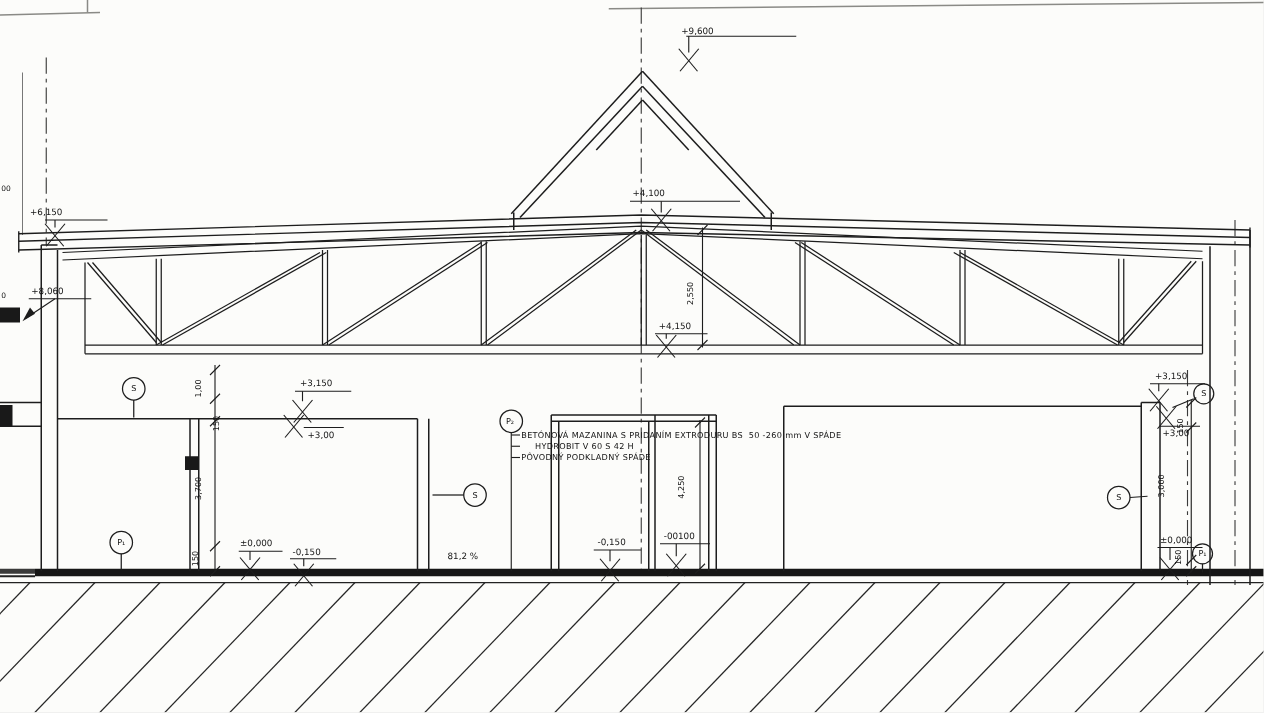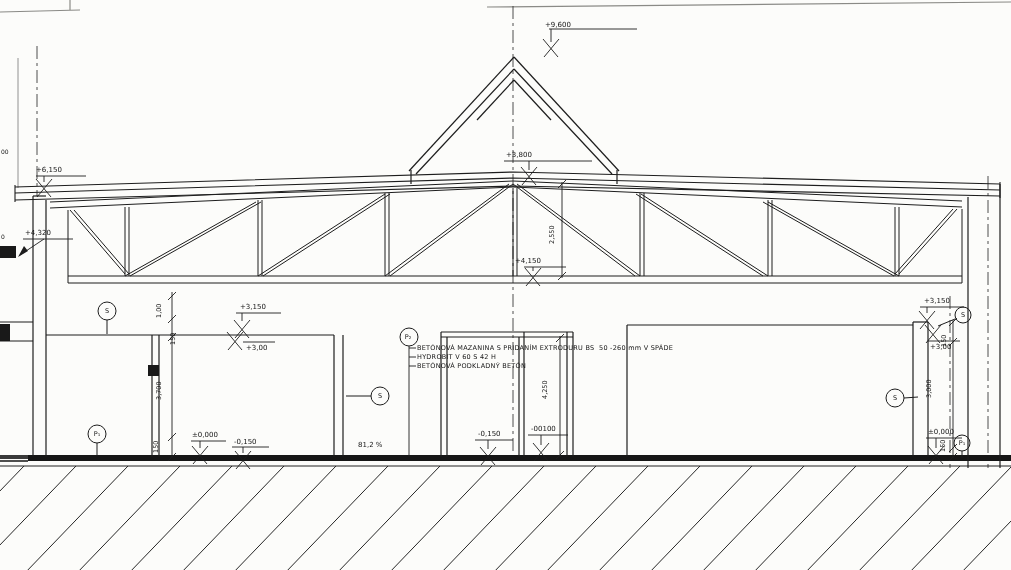--- a/index.html
+++ b/index.html
@@ -264,24 +264,24 @@
         <line x1="955" y1="319" x2="938" y2="326"></line>
     <circle cx="97" cy="434" r="9"></circle>
         <line x1="97" y1="443" x2="97" y2="456"></line>
     <circle cx="409" cy="337" r="9"></circle>
     <circle cx="962" cy="443" r="8"></circle>
         <line x1="962" y1="451" x2="962" y2="458"></line>
   </g>
 </svg>
 
 <span class="lbl" style="left:545px;top:21px">+9,600</span>
-<span class="lbl" style="left:506px;top:151px">+3,800</span>
-<span class="lbl" style="left:36px;top:166px">+6,150</span>
-<span class="lbl" style="left:25px;top:229px">+4,320</span>
-<span class="lbl" style="left:515px;top:257px">+4,150</span>
+<span class="lbl" style="left:506px;top:151px">+4,100</span>
+<span class="lbl" style="left:24px;top:166px">+6,150</span>
+<span class="lbl" style="left:25px;top:229px">+8,060</span>
+<span class="lbl" style="left:527px;top:257px">+4,150</span>
 <span class="lbl" style="left:240px;top:303px">+3,150</span>
 <span class="lbl" style="left:246px;top:344px">+3,00</span>
 <span class="lbl" style="left:924px;top:297px">+3,150</span>
 <span class="lbl" style="left:930px;top:343px">+3,00</span>
 <span class="lbl" style="left:192px;top:431px">±0,000</span>
 <span class="lbl" style="left:234px;top:438px">-0,150</span>
 <span class="lbl" style="left:478px;top:430px">-0,150</span>
 <span class="lbl" style="left:531px;top:425px">-00100</span>
 <span class="lbl" style="left:928px;top:428px">±0,000</span>
 <span class="lbl" style="left:358px;top:441px">81,2 %</span>
@@ -290,22 +290,22 @@
 <span class="lbl rot" style="left:177px;top:337px">150</span>
 <span class="lbl rot" style="left:163px;top:392px">3,700</span>
 <span class="lbl rot" style="left:160px;top:445px">150</span>
 <span class="lbl rot" style="left:556px;top:236px">2,550</span>
 <span class="lbl rot" style="left:549px;top:391px">4,250</span>
 <span class="lbl rot" style="left:948px;top:339px">150</span>
 <span class="lbl rot" style="left:933px;top:390px">3,000</span>
 <span class="lbl rot" style="left:947px;top:444px">150</span>
 
 <span class="lbl note" style="left:417px;top:345px">BETÓNOVÁ MAZANINA S PRIDANÍM EXTRODURU BS  50 -260 mm V SPÁDE</span>
-<span class="lbl note" style="left:417px;top:354px">HYDROBIT V 60 S 42 H</span>
-<span class="lbl note" style="left:417px;top:363px">BETÓNOVÁ PODKLADNÝ BETÓN</span>
+<span class="lbl note" style="left:428px;top:354px">HYDROBIT V 60 S 42 H</span>
+<span class="lbl note" style="left:417px;top:363px">PÔVODNÝ PODKLADNÝ SPÁDE</span>
 
 <span class="lbl ctr" style="left:107px;top:311px">S</span>
 <span class="lbl ctr" style="left:380px;top:396px">S</span>
 <span class="lbl ctr" style="left:895px;top:398px">S</span>
 <span class="lbl ctr" style="left:963px;top:315px">S</span>
 <span class="lbl ctr" style="left:97px;top:434px">P₁</span>
 <span class="lbl ctr" style="left:408px;top:337px">P₂</span>
 <span class="lbl ctr" style="left:962px;top:443px">P₁</span>
 
 <span class="lbl sm" style="left:1px;top:148px">00</span>

